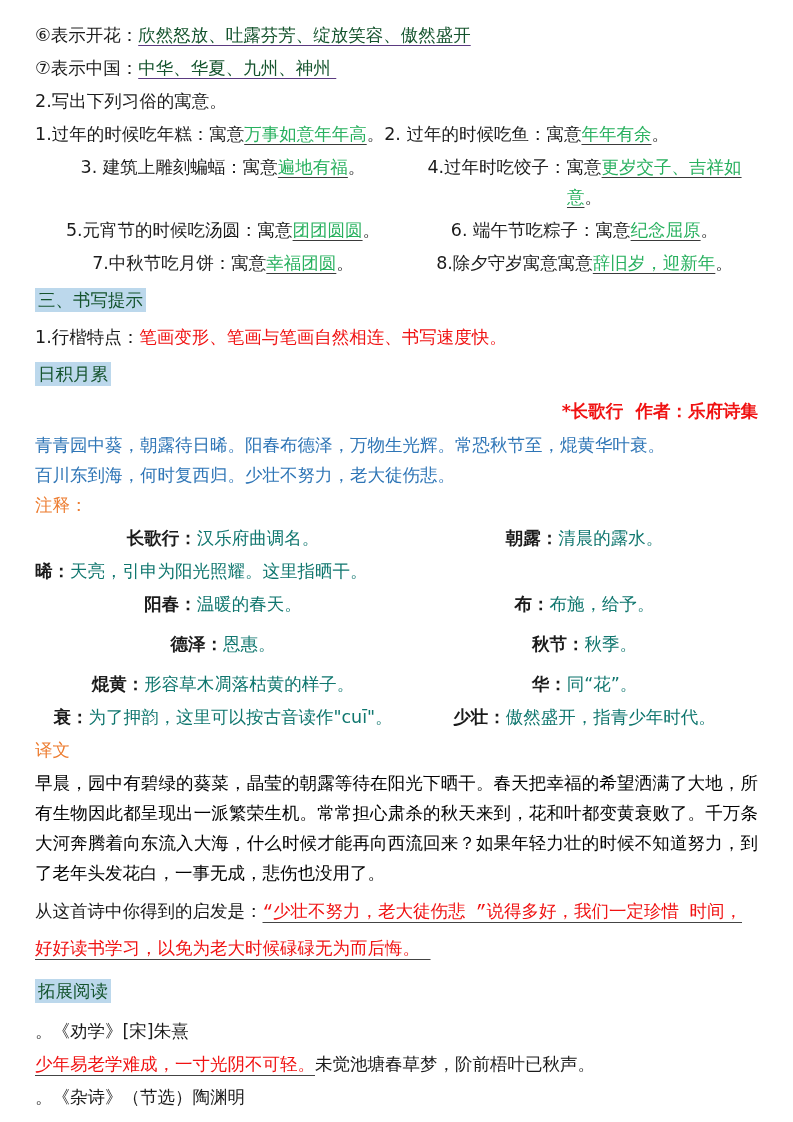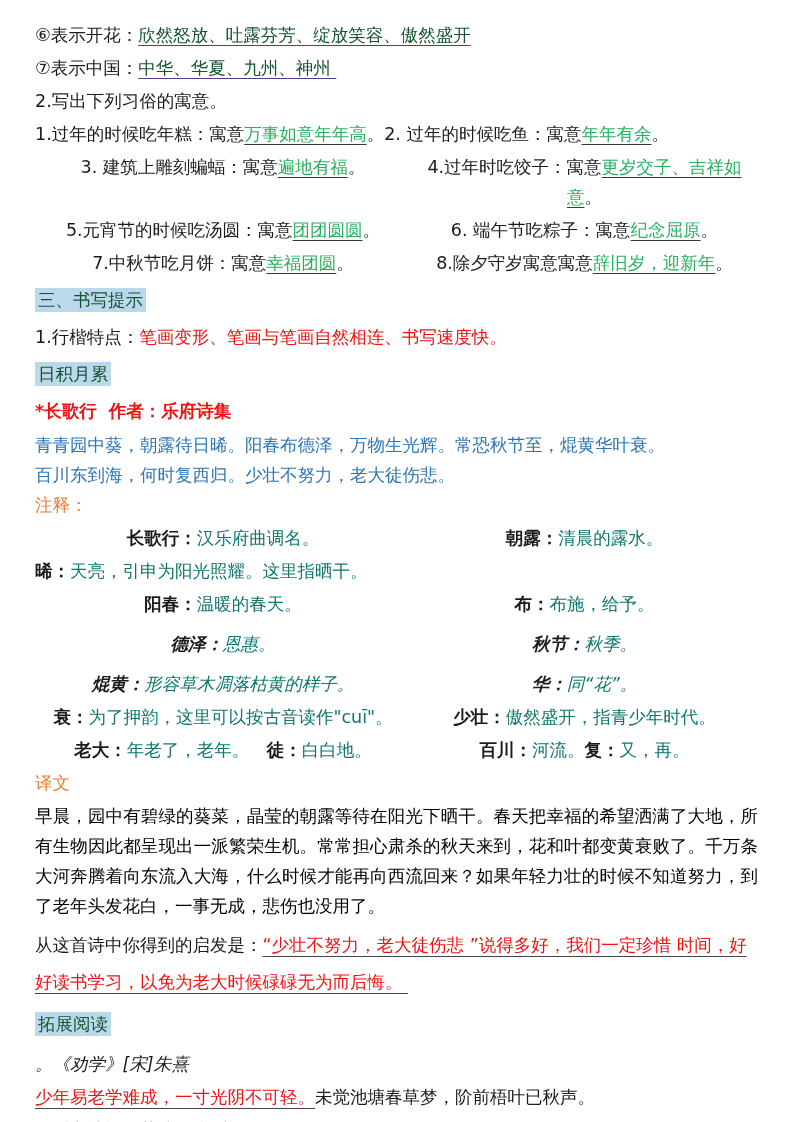--- a/index.html
+++ b/index.html
@@ -14,23 +14,23 @@
     padding:20px 35px 0 35px;
     font-size:17.5px;
   }
   .blk{ line-height:30px; margin-bottom:3px; white-space:pre-wrap; }
   .blk-cols{ display:flex;text-align:center; }
   .blk-cols .c1{ width:52%; flex:0 0 auto; }
   .blk-cols .c2{ flex:1; }
   .v-heading{ margin-top:7px; margin-bottom:7px; }
   .v-poem{ margin-bottom:0px; }
   .v-para{ text-align:justify; margin-bottom:6px; }
-  .v-qipara{ line-height:37px; margin-bottom:8px; }
-  .v-title{ font-weight:600; margin-top:4px; margin-bottom:4px; }
-  .v-gap{ margin-top:10px;font-style:italic; }
+  .v-qipara{ line-height:37px; margin-bottom:8px;font-family:Liberation Mono, monospace; }
+  .v-title{ font-weight:600; margin-top:4px; margin-bottom:4px;text-align:right; }
+  .v-gap{ margin-top:10px; }
 
   
   .s-k  { color:#1b1b1b; }
   .s-pu { color:#14532d; text-decoration:underline; text-decoration-color:#5a3a80; text-underline-offset:4px; }
   .s-gu { color:#27B05E; text-decoration:underline; text-decoration-color:#3a3a3a; text-underline-offset:4px; }
   .s-r  { color:#F01212; }
   .s-ru { color:#F01212; text-decoration:underline; text-decoration-color:#444444; text-underline-offset:5px; }
   .s-bl { color:#2E75B6; }
   .s-or { color:#ED7D31; }
   .s-sg { color:#0f766e; }
@@ -54,21 +54,20 @@
     <div class="blk blk-line v-title"><span class="s-r">*长歌行  作者：乐府诗集</span></div>
     <div class="blk blk-line v-poem"><span class="s-bl">青青园中葵，朝露待日晞。阳春布德泽，万物生光辉。常恐秋节至，焜黄华叶衰。</span></div>
     <div class="blk blk-line v-poem"><span class="s-bl">百川东到海，何时复西归。少壮不努力，老大徒伤悲。</span></div>
     <div class="blk blk-line"><span class="s-or">注释：</span></div>
     <div class="blk blk-cols"><div class="c1"><span class="s-tm">长歌行：</span><span class="s-sg">汉乐府曲调名。</span></div><div class="c2"><span class="s-tm">朝露：</span><span class="s-sg">清晨的露水。</span></div></div>
     <div class="blk blk-line"><span class="s-tm">晞：</span><span class="s-sg">天亮，引申为阳光照耀。这里指晒干。</span></div>
     <div class="blk blk-cols"><div class="c1"><span class="s-tm">阳春：</span><span class="s-sg">温暖的春天。</span></div><div class="c2"><span class="s-tm">布：</span><span class="s-sg">布施，给予。</span></div></div>
     <div class="blk blk-cols v-gap"><div class="c1"><span class="s-tm">德泽：</span><span class="s-sg">恩惠。</span></div><div class="c2"><span class="s-tm">秋节：</span><span class="s-sg">秋季。</span></div></div>
     <div class="blk blk-cols v-gap"><div class="c1"><span class="s-tm">焜黄：</span><span class="s-sg">形容草木凋落枯黄的样子。</span></div><div class="c2"><span class="s-tm">华：</span><span class="s-sg">同“花”。</span></div></div>
     <div class="blk blk-cols"><div class="c1"><span class="s-tm">衰：</span><span class="s-sg">为了押韵，这里可以按古音读作"cuī"。</span></div><div class="c2"><span class="s-tm">少壮：</span><span class="s-sg">傲然盛开，指青少年时代。</span></div></div>
-    <div class="blk blk-cols"><div class="c1"><span class="s-tm">老大：</span><span class="s-sg">年老了，老年。</span><span class="s-k">　</span><span class="s-tm">徒：</span><span class="s-sg">白白地。</span></div><div class="c2"><span class="s-tm">百川：</span><span class="s-sg">河流。</span><span class="s-tm">复：</span><span class="s-sg">又，再。</span></div></div>
     <div class="blk blk-line"><span class="s-or">译文</span></div>
     <div class="blk blk-line v-para"><span class="s-pu2">早晨，园中有碧绿的葵菜，晶莹的朝露等待在阳光下晒干。春天把幸福的希望洒满了大地，所有生物因此都呈现出一派繁荣生机。常常担心肃杀的秋天来到，花和叶都变黄衰败了。千万条大河奔腾着向东流入大海，什么时候才能再向西流回来？如果年轻力壮的时候不知道努力，到了老年头发花白，一事无成，悲伤也没用了。</span></div>
     <div class="blk blk-line v-qipara"><span class="s-k">从这首诗中你得到的启发是：</span><span class="s-ru">“少壮不努力，老大徒伤悲 ”说得多好，我们一定珍惜 时间，好好读书学习，以免为老大时候碌碌无为而后悔。 </span></div>
     <div class="blk blk-line v-heading"><span class="s-hl">拓展阅读</span></div>
     <div class="blk blk-line v-gap"><span class="s-k">。《劝学》[宋]朱熹</span></div>
     <div class="blk blk-line"><span class="s-ru">少年易老学难成，一寸光阴不可轻。</span><span class="s-k">未觉池塘春草梦，阶前梧叶已秋声。</span></div>
     <div class="blk blk-line"><span class="s-k">。《杂诗》（节选）陶渊明</span></div>
   </div>
 
 </body></html>

